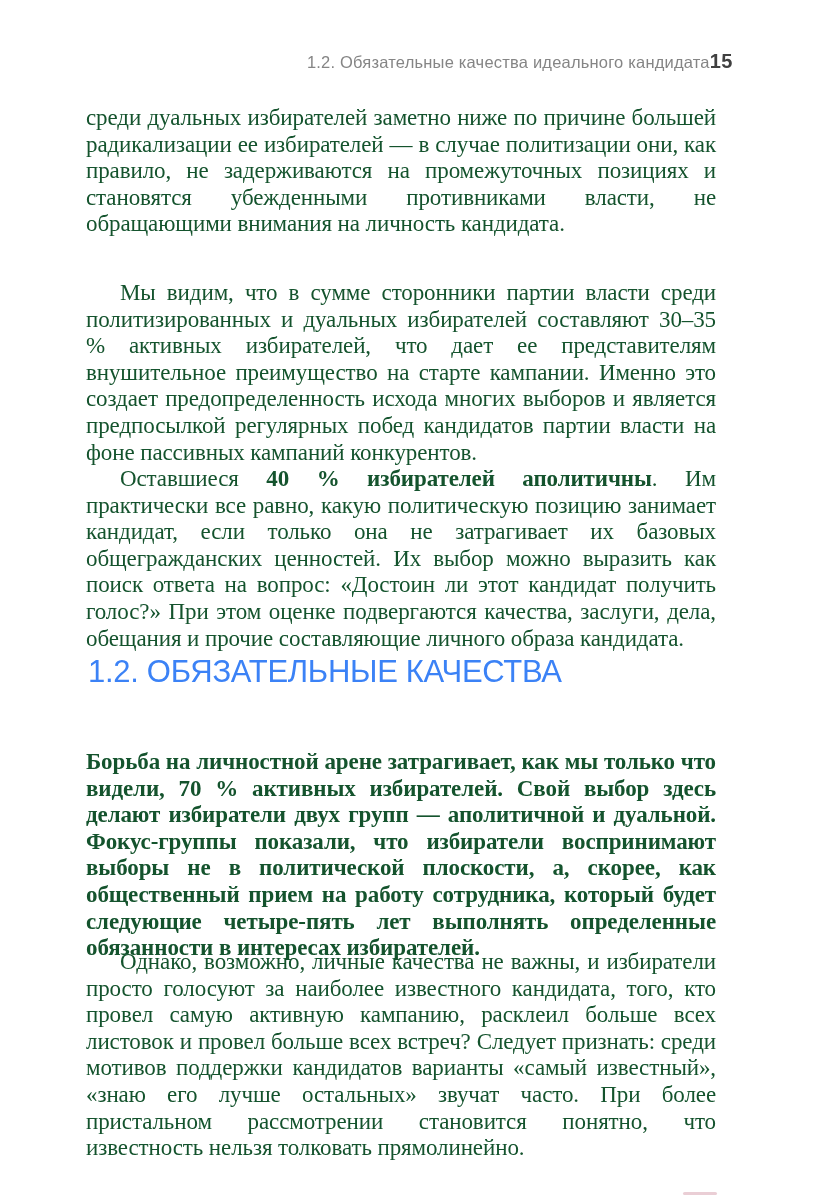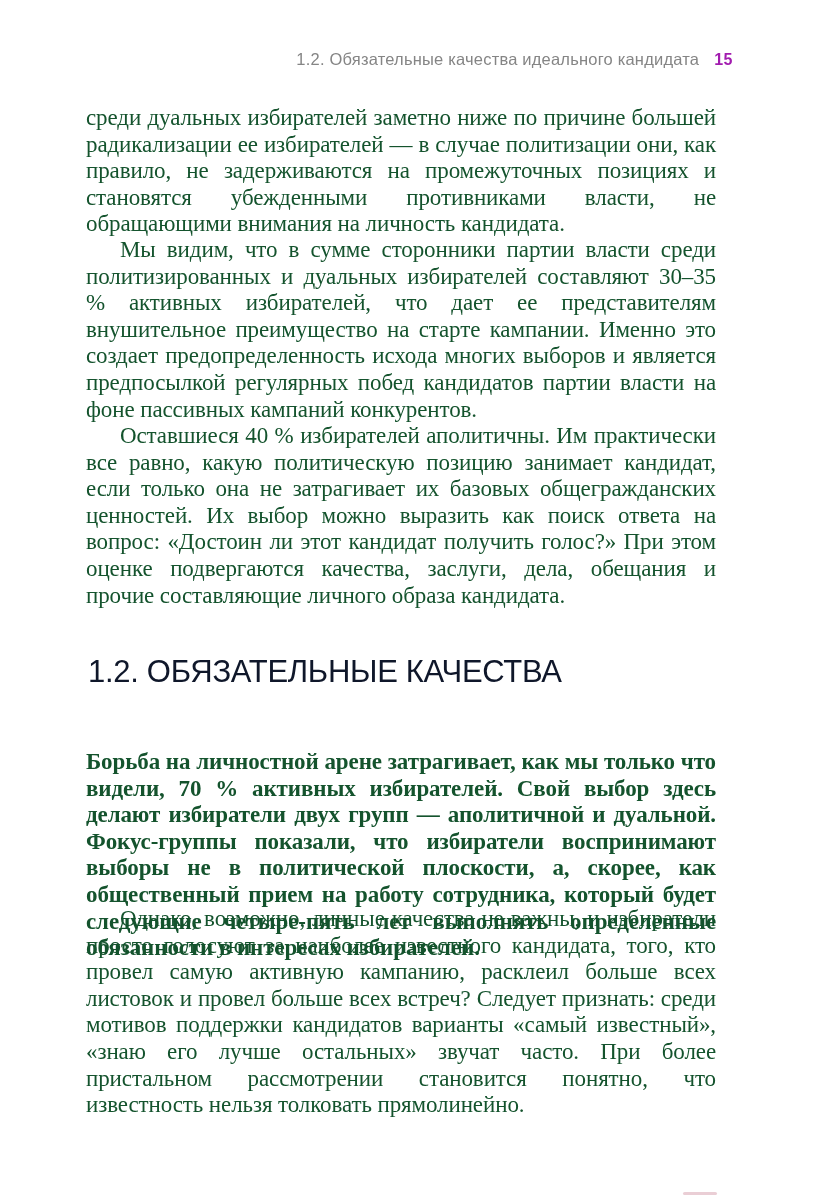--- a/index.html
+++ b/index.html
@@ -17,65 +17,64 @@
   }
   
   .running-head {
     position: absolute;
     top: 50px;
     left: 86px;
     right: 84px;
     display: flex;
     justify-content: flex-end;
     align-items: baseline;
-    gap: 15px;
     font-family: "Liberation Sans", "DejaVu Sans", sans-serif;
   }
   .running-title {
     font-size: 16.5px;
     font-weight: 400;
     color: #858585;
     letter-spacing: 0.2px;
   }
   .page-number {
-    font-size: 16px;
+    font-size: 20px;
     font-weight: 700;
-    color: #a21caf;
+    color: #404040;
     letter-spacing: 0.5px;
   }
   
   .para {
     position: absolute;
     left: 86px;
     width: 630px;
     margin: 0;
     font-size: 23px;
     line-height: 26.6px;
     color: #14532d;
     text-align: justify;
     letter-spacing: -0.1px;
   }
-  .para.indent { text-indent: 34px; }
-  .para b { font-weight: 400; }
+  .para.indent { text-indent: 34px; margin-top: 43px; }
+  .para b { font-weight: 700; }
   #para1 { top: 105px; }
   #para2 { top: 237px; }
   #para3 { top: 423px; }
   #para4 { top: 749px; font-weight: bold; }
   #para5 { top: 906px; }
   
   .section-heading {
     position: absolute;
     left: 88px;
     top: 650px;
     width: 640px;
     font-family: "Liberation Sans", "DejaVu Sans", sans-serif;
     font-weight: 300;
     font-size: 31px;
     line-height: 44px;
-    color: #0f172a;
+    color: #3b82f6;
     letter-spacing: -0.3px;
   }
   
   .bottom-marker {
     position: absolute;
     left: 683px;
     top: 1192px;
     width: 34px;
     height: 3px;
     background: #e6c6ce;

